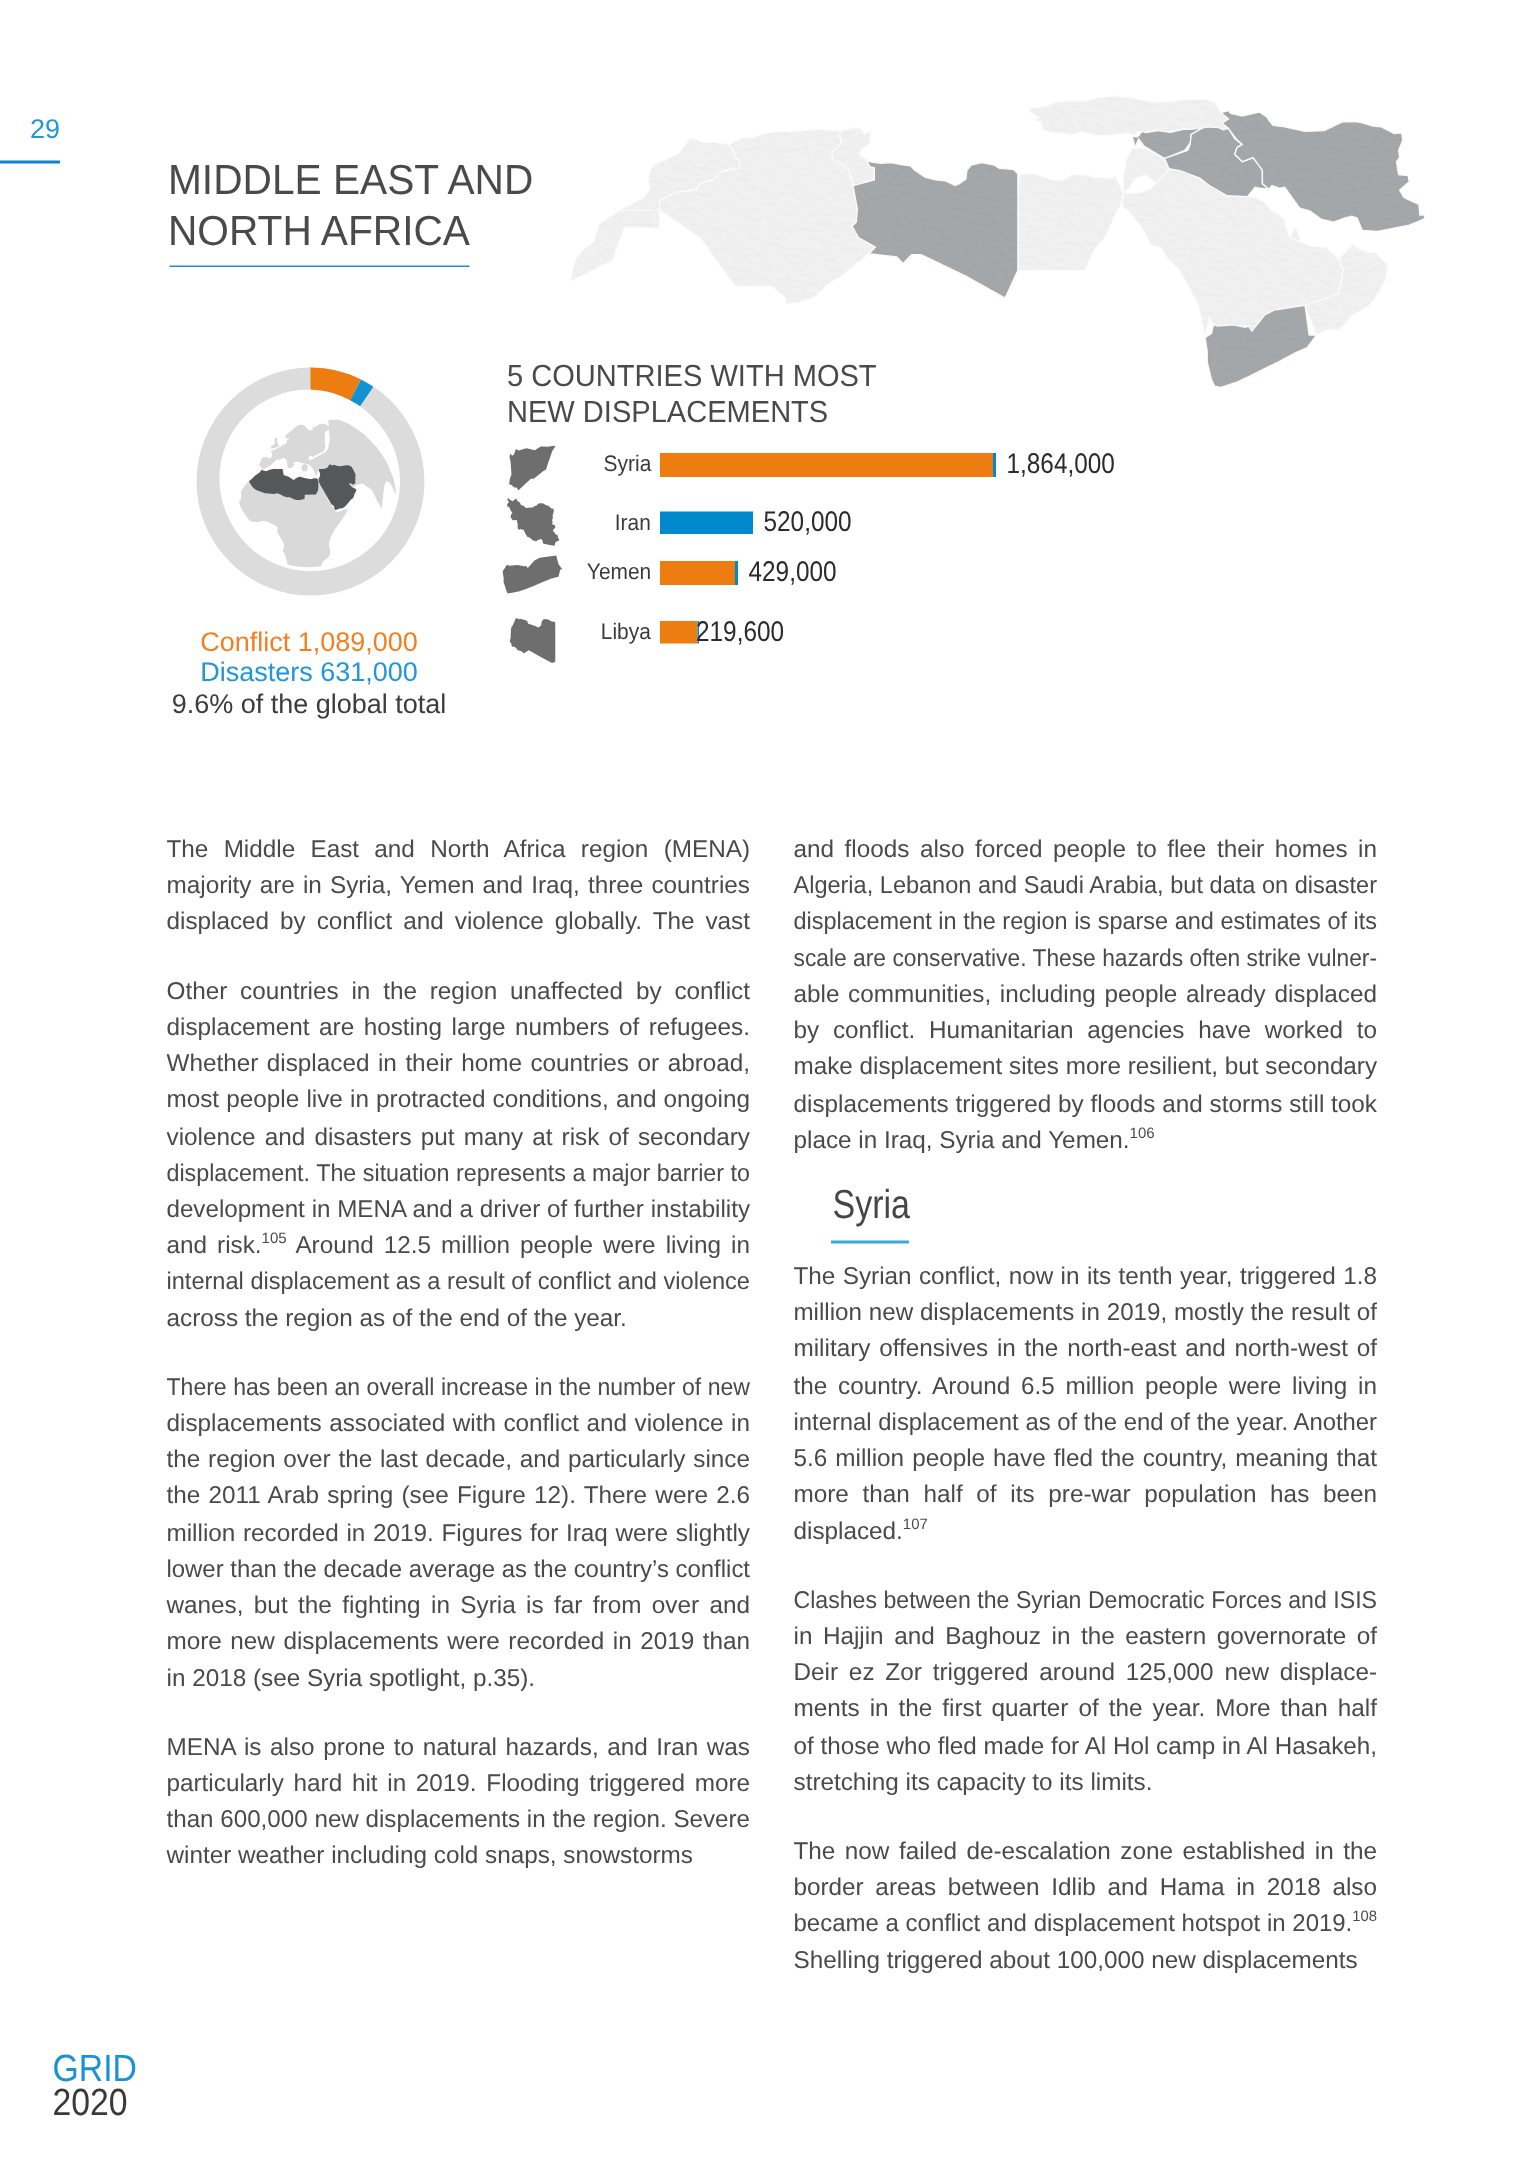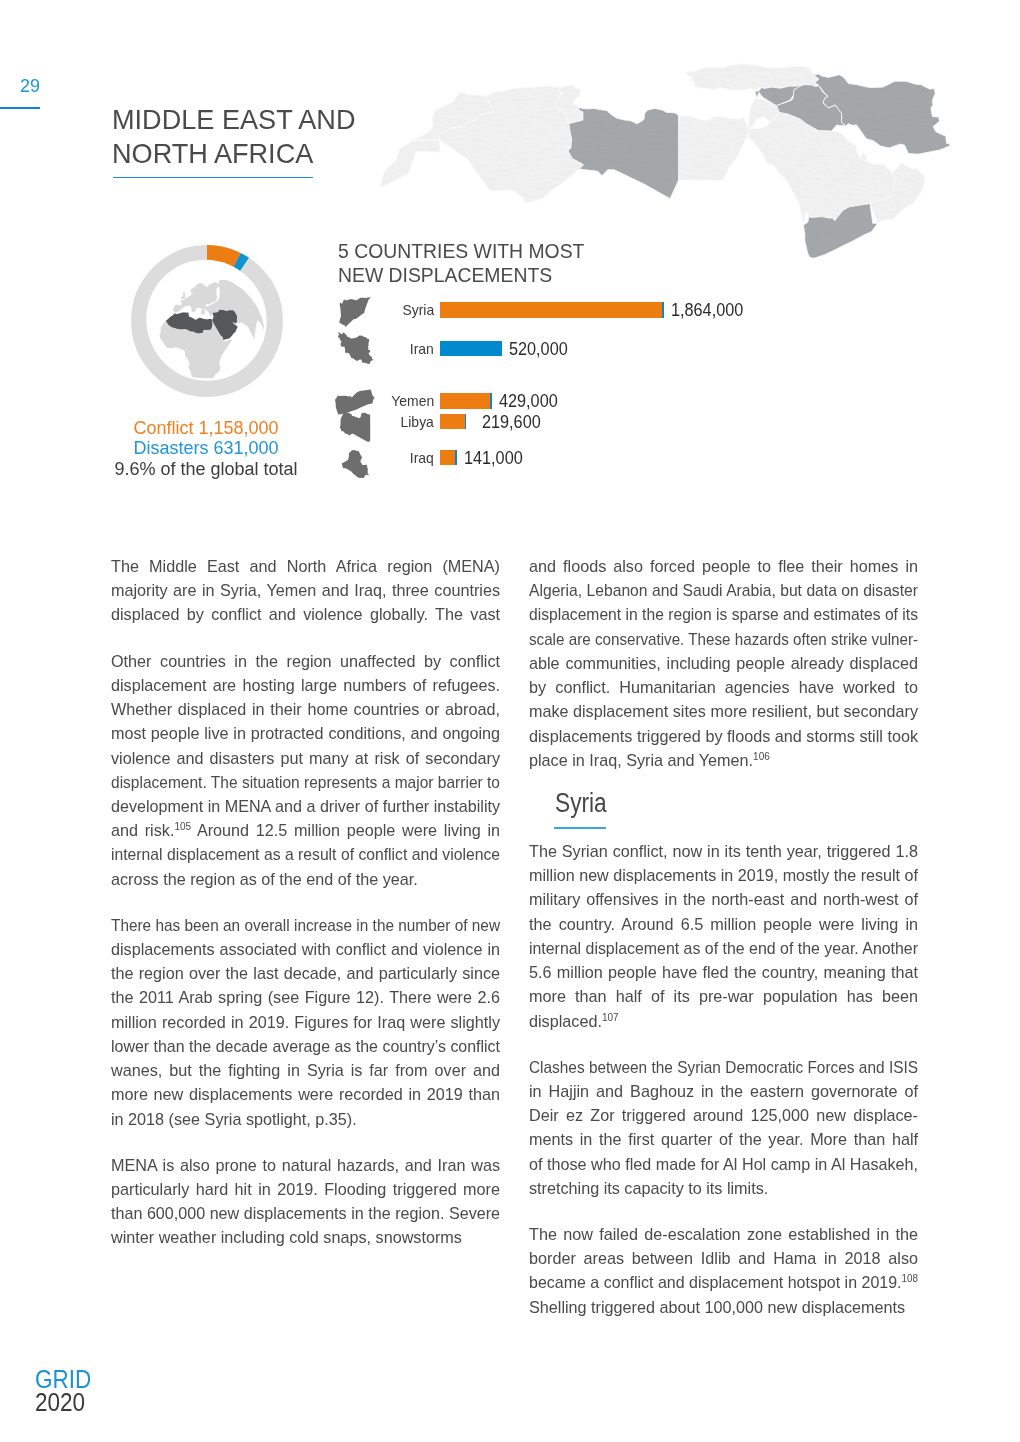--- a/index.html
+++ b/index.html
@@ -135,21 +135,21 @@
       <path fill="#d9d9d9" d="M34.2 86.6 34.4 90.2 33.9 92.4 32.9 93.4 34.1 97.2 35.7 99.8 37.4 102.3 40.1 106.2 43.2 106.6 45.2 106.8 48.4 106.0 51.6 106.3 53.8 107.6 57.1 109.0 58.2 110.2 58.2 113.6 60.4 117.0 61.6 119.2 62.8 122.5 61.7 125.7 62.9 127.8 64.2 131.8 65.5 136.7 67.9 141.2 69.1 145.4 71.1 147.0 74.0 147.0 76.8 147.0 78.9 145.4 82.0 142.8 83.2 141.1 84.4 139.3 85.6 137.4 86.8 136.4 88.2 132.5 91.5 130.3 92.8 128.2 93.0 125.1 92.1 122.0 92.2 119.9 93.4 116.5 94.5 114.2 96.6 110.7 98.7 108.2 101.7 103.3 104.4 99.5 104.3 98.3 101.3 98.7 98.3 100.2 96.1 99.3 95.9 97.0 98.1 97.9 101.1 96.4 102.9 95.0 104.6 92.5 106.3 86.4 107.8 85.0 109.0 82.5 107.9 81.5 105.9 80.7 103.9 79.9 101.0 79.2 99.2 79.4 98.1 78.4 98.3 79.5 100.6 81.5 102.0 83.6 101.7 87.1 100.2 89.6 98.7 93.2 96.9 95.7 96.0 98.1 94.9 97.1 92.5 93.8 91.2 91.6 89.9 88.2 88.6 86.0 86.1 81.7 85.1 81.7 84.9 79.5 83.8 78.5 80.9 78.6 77.9 78.7 75.9 77.6 73.0 76.5 71.0 77.6 68.1 78.7 66.2 77.5 64.3 76.3 62.6 75.2 62.0 71.9 60.2 71.8 57.6 71.7 55.8 71.5 53.9 72.4 51.9 73.3 50.2 73.1 47.9 71.8 47.3 73.9 45.3 74.7 43.0 76.6 39.6 79.5 37.0 82.5 34.2 86.6Z"></path>
 <path fill="#d9d9d9" d="M46.2 69.4 47.3 66.3 48.1 64.3 50.7 63.7 53.4 65.0 54.8 63.1 54.7 61.1 53.6 60.0 56.1 59.3 58.8 57.7 60.4 56.9 63.0 55.3 64.5 54.5 64.3 52.7 65.7 52.0 66.5 51.2 63.4 51.8 63.4 50.2 64.5 48.7 66.5 47.3 68.3 45.9 69.6 44.5 71.4 43.3 73.0 42.6 74.5 42.6 75.8 43.2 76.7 43.9 77.9 45.2 79.7 46.5 81.3 45.7 81.8 44.9 80.7 43.6 82.3 44.2 83.8 44.0 84.1 43.3 85.3 42.4 86.9 42.1 88.4 41.8 90.8 42.8 92.6 43.9 92.4 44.8 91.6 45.8 90.6 46.8 89.4 47.8 89.5 49.5 89.4 51.2 89.2 52.9 89.8 55.6 89.6 58.4 88.1 60.4 85.4 61.6 83.3 62.7 81.9 63.8 80.2 62.9 78.7 63.9 79.1 67.9 76.5 68.0 74.8 69.1 73.9 71.2 74.9 73.3 77.7 73.2 78.4 70.0 76.5 68.0 73.9 68.0 72.1 67.0 70.4 67.0 68.7 68.0 67.9 66.9 66.2 66.9 64.8 64.8 65.7 63.9 67.2 64.9 68.7 68.0 69.5 69.0 67.6 71.1 66.7 71.1 64.9 71.0 64.5 66.8 63.1 64.7 61.5 64.7 59.7 65.6 58.1 65.4 57.0 66.4 53.8 69.2 52.7 70.2 50.7 71.0 48.8 71.9 47.4 70.6 46.2 69.4Z"></path>
 <path fill="#d9d9d9" d="M53.7 58.1 55.1 58.2 57.4 57.5 59.1 56.8 58.8 55.8 58.5 54.9 58.2 54.0 58.0 53.1 58.2 51.4 57.1 51.2 56.1 52.0 56.2 52.9 57.0 53.8 56.0 54.6 56.2 55.6 54.6 56.3 53.7 58.1Z"></path>
 <path fill="#d9d9d9" d="M76.5 68.0 78.1 66.9 79.7 65.9 82.1 64.8 84.3 63.7 86.4 62.5 88.4 61.4 90.3 60.2 91.6 58.2 92.1 56.2 92.4 54.3 92.6 52.5 92.6 50.7 92.4 49.0 92.1 47.4 92.0 45.7 91.6 44.2 91.9 43.3 91.9 42.5 91.9 41.7 91.7 40.9 91.6 40.0 92.3 39.7 92.9 39.4 94.6 39.4 96.1 39.4 97.5 39.4 98.8 39.3 106.0 42.5 115.4 48.9 123.5 57.3 130.0 66.9 134.6 77.9 136.1 85.2 136.6 90.1 135.1 86.3 133.3 82.4 132.0 80.7 130.9 80.1 129.7 79.6 129.3 81.1 128.7 82.7 128.4 85.3 127.9 88.0 127.5 91.8 127.0 96.8 126.5 98.2 125.4 95.0 123.5 92.0 122.1 88.9 120.5 85.7 118.5 83.9 116.7 83.2 114.6 81.3 113.0 81.7 111.4 82.0 109.8 82.3 108.4 83.8 106.4 82.9 104.2 81.0 101.9 79.0 99.8 78.2 97.8 77.3 96.4 75.3 95.0 73.2 93.6 71.2 92.2 69.2 90.8 70.4 89.3 71.6 87.5 71.7 85.8 71.8 85.0 72.9 84.4 75.1 83.6 76.3 82.3 73.1 81.1 71.0 79.2 69.0 76.5 68.0Z"></path>
 <path fill="#555759" d="M39.5 79.8 41.7 78.1 43.6 76.1 46.3 74.3 47.7 72.5 49.3 73.0 51.0 73.2 53.0 72.3 55.8 71.7 58.5 71.7 60.2 71.8 61.6 71.7 62.1 75.2 62.7 76.1 64.3 76.3 66.2 77.2 69.0 79.1 71.0 77.6 73.0 76.9 75.9 77.7 77.9 78.1 79.9 78.6 81.8 78.0 83.7 77.9 84.8 78.4 85.3 80.4 85.2 82.3 85.0 85.7 83.6 88.6 76.2 88.8 76.2 91.1 75.2 91.7 73.0 92.2 70.8 92.2 68.7 91.6 66.5 90.4 64.4 90.4 62.3 89.7 60.3 88.5 58.2 87.8 56.1 88.2 54.1 88.1 52.1 87.9 50.1 87.7 48.2 87.0 45.4 86.1 43.7 85.3 42.1 83.9 40.7 82.0 39.5 79.8Z"></path>
 <path fill="#555759" d="M96.1 98.7 95.3 95.9 93.7 94.9 92.4 92.7 91.1 90.4 89.9 88.2 88.6 86.0 86.7 82.8 85.5 80.3 85.3 78.4 86.4 76.1 86.1 74.0 85.4 72.7 85.8 71.8 87.5 71.7 89.3 71.6 90.9 70.9 92.2 69.2 92.9 68.6 94.0 69.5 95.5 68.9 97.4 69.7 99.2 70.0 100.7 69.8 102.3 69.5 103.8 69.3 105.5 69.5 107.0 70.3 108.2 72.3 109.7 75.4 109.5 78.3 109.5 81.2 108.0 82.1 106.5 81.2 105.2 81.4 107.6 83.9 109.6 84.7 110.3 85.8 109.0 88.3 108.1 90.8 106.4 92.2 104.8 94.2 103.1 96.2 101.2 97.6 99.2 97.8 97.1 98.6 96.1 98.7Z"></path>
       </g>
     </svg>
   </div>
   <div class="legend">
-    <div class="l1">Conflict 1,158,000</div>
+    <div class="l1">Conflict 1,089,000</div>
     <div class="l2">Disasters 631,000</div>
     <div class="l3">9.6% of the global total</div>
   </div>
 
   <div class="charttitle">
     <div>5 COUNTRIES WITH MOST</div>
     <div>NEW DISPLACEMENTS</div>
   </div>
   <div class="chart" id="chart">
       <div class="crow" style="top:0px">
@@ -170,21 +170,21 @@
           <svg viewBox="0 0 35 32" width="35" height="32">
             <path fill="#6e6e6e" d="M0.0 0.7 1.3 0.1 1.5 0.9 3.7 2.2 6.0 0.3 7.1 2.1 7.8 2.5 8.7 3.2 9.3 4.7 11.0 5.1 12.6 6.6 17.7 6.1 17.9 5.5 19.5 5.1 20.8 3.8 22.0 3.5 22.8 3.5 24.1 3.7 26.1 4.9 27.6 5.1 29.6 7.0 31.0 7.1 31.2 9.0 30.4 11.6 30.6 13.5 30.0 14.6 30.5 16.3 29.9 17.4 32.0 18.2 32.2 19.6 30.5 21.6 31.4 22.7 32.2 24.0 33.9 25.0 34.0 26.9 34.8 27.3 35.0 28.1 32.4 29.4 31.7 31.9 28.3 31.3 26.3 30.8 24.2 30.5 23.4 27.8 22.6 27.4 21.2 27.8 19.3 28.9 17.1 28.1 15.3 26.5 13.5 25.9 12.3 23.8 10.9 20.9 10.0 21.3 8.8 20.5 8.1 21.4 7.1 20.2 7.1 16.9 6.5 15.8 6.8 14.7 3.7 14.8 2.4 12.6 2.8 10.9 3.7 10.1 2.4 8.2 1.2 5.6 0.3 6.0 0.0 4.1 1.3 2.9 0.0 0.7Z"></path>
           </svg>
         </span>
         <span class="clabel"><span>Iran</span></span>
         <span class="cbars" style="width:62.48927038626609px">
           <div class="cseg" style="left:0px;width:62.48927038626609px;background:#0089cc"></div>
         </span>
         <span class="cval" style="left:175.4892703862661px"><span>520,000</span></span>
       </div>
-      <div class="crow" style="top:91px">
+      <div class="crow" style="top:72px">
         <span class="cicon" style="top:1px">
           <svg viewBox="0 0 40 26" width="40" height="26">
             <path fill="#6e6e6e" d="M0.0 10.8 0.8 15.3 0.7 17.8 2.4 23.3 3.4 25.6 5.6 25.3 11.3 24.1 15.7 22.6 21.5 20.4 26.1 18.3 32.6 15.6 37.3 14.5 38.6 9.5 40.0 9.8 37.3 6.0 35.8 0.4 24.8 1.9 21.3 3.7 16.8 8.6 15.8 7.3 14.4 7.5 10.0 6.7 4.5 7.1 3.0 6.5 2.0 7.9 1.5 8.9 0.0 10.8Z"></path>
           </svg>
         </span>
         <span class="clabel"><span>Yemen</span></span>
         <span class="cbars" style="width:51.553648068669524px">
           <div class="cseg" style="left:0px;width:49.75107296137339px;background:#ee7d11"></div>
           <div class="cseg" style="left:49.75107296137339px;width:1.8025751072961373px;background:#0089cc"></div>
         </span>
@@ -194,34 +194,21 @@
         <span class="cicon" style="top:6px">
           <svg viewBox="0 0 32 30" width="32" height="30">
             <path fill="#6e6e6e" d="M2.0 5.8 2.7 5.1 3.6 3.1 4.2 1.6 5.0 0.0 7.3 0.8 8.1 0.5 9.7 1.0 12.3 1.9 13.2 3.9 14.9 4.3 17.7 5.3 19.8 6.3 20.7 5.8 21.8 4.8 22.1 2.5 23.1 1.0 24.5 0.7 27.2 1.1 27.8 2.0 28.5 2.1 31.1 2.7 31.2 6.9 31.2 15.8 31.2 24.6 31.2 29.1 29.0 30.0 21.2 25.8 13.5 21.5 10.1 23.6 9.0 22.3 5.9 21.4 5.1 20.0 3.6 19.0 2.7 19.4 2.0 18.1 1.9 17.2 0.8 15.6 1.4 13.3 1.6 8.2 2.0 5.8Z"></path>
           </svg>
         </span>
         <span class="clabel"><span>Libya</span></span>
         <span class="cbars" style="width:26.389699570815452px">
           <div class="cseg" style="left:0px;width:25.42832618025751px;background:#ee7d11"></div>
           <div class="cseg" style="left:25.42832618025751px;width:0.9613733905579399px;background:#0089cc"></div>
         </span>
-        <span class="cval" style="left:148px"><span>219,600</span></span>
-      </div>
-      <div class="crow" style="top:147.7px">
-        <span class="cicon" style="top:7px">
-          <svg viewBox="0 0 29 28" width="29" height="28">
-            <path fill="#6e6e6e" d="M1.9 17.7 0.7 13.5 7.0 10.0 8.0 5.9 7.8 3.5 10.7 0.5 12.0 0.0 15.2 0.4 16.2 1.3 17.6 0.7 19.4 4.8 21.3 7.8 20.1 8.9 19.4 11.6 21.4 15.0 26.3 14.8 25.8 16.6 26.7 18.2 26.7 23.4 28.3 25.2 26.6 25.0 24.7 24.8 22.7 28.0 17.4 27.7 12.6 23.9 10.0 21.3 5.2 18.6 1.9 17.7Z"></path>
-          </svg>
-        </span>
-        <span class="clabel"><span>Iraq</span></span>
-        <span class="cbars" style="width:16.94420600858369px">
-          <div class="cseg" style="left:0px;width:15.02145922746781px;background:#ee7d11"></div>
-          <div class="cseg" style="left:15.02145922746781px;width:1.9227467811158798px;background:#0089cc"></div>
-        </span>
-        <span class="cval" style="left:129.9442060085837px"><span>141,000</span></span>
+        <span class="cval" style="left:130px"><span>219,600</span></span>
       </div>
     </div>
 
   <div class="col col1" id="col1">
       <div class="p">
         <div class="ln">The Middle East and North Africa region (MENA)</div>
         <div class="ln">majority are in Syria, Yemen and Iraq, three countries</div>
         <div class="ln">displaced by conflict and violence globally. The vast</div>
       </div>
       <div class="p"><div class="ln">Other countries in the region unaffected by conflict</div><div class="ln">displacement are hosting large numbers of refugees.</div><div class="ln">Whether displaced in their home countries or abroad,</div><div class="ln">most people live in protracted conditions, and ongoing</div><div class="ln">violence and disasters put many at risk of secondary</div><div class="ln" style="display: inline-block; width: 406.022px; transform: scaleX(0.958076); transform-origin: left top;">displacement. The situation represents a major barrier to</div><div class="ln" style="display: inline-block; width: 391.003px; transform: scaleX(0.994878); transform-origin: left top;">development in MENA and a driver of further instability</div><div class="ln">and risk.<sup>105</sup> Around 12.5 million people were living in</div><div class="ln" style="display: inline-block; width: 400.937px; transform: scaleX(0.970227); transform-origin: left top;">internal displacement as a result of conflict and violence</div><div class="ln lnlast">across the region as of the end of the year.</div></div>

